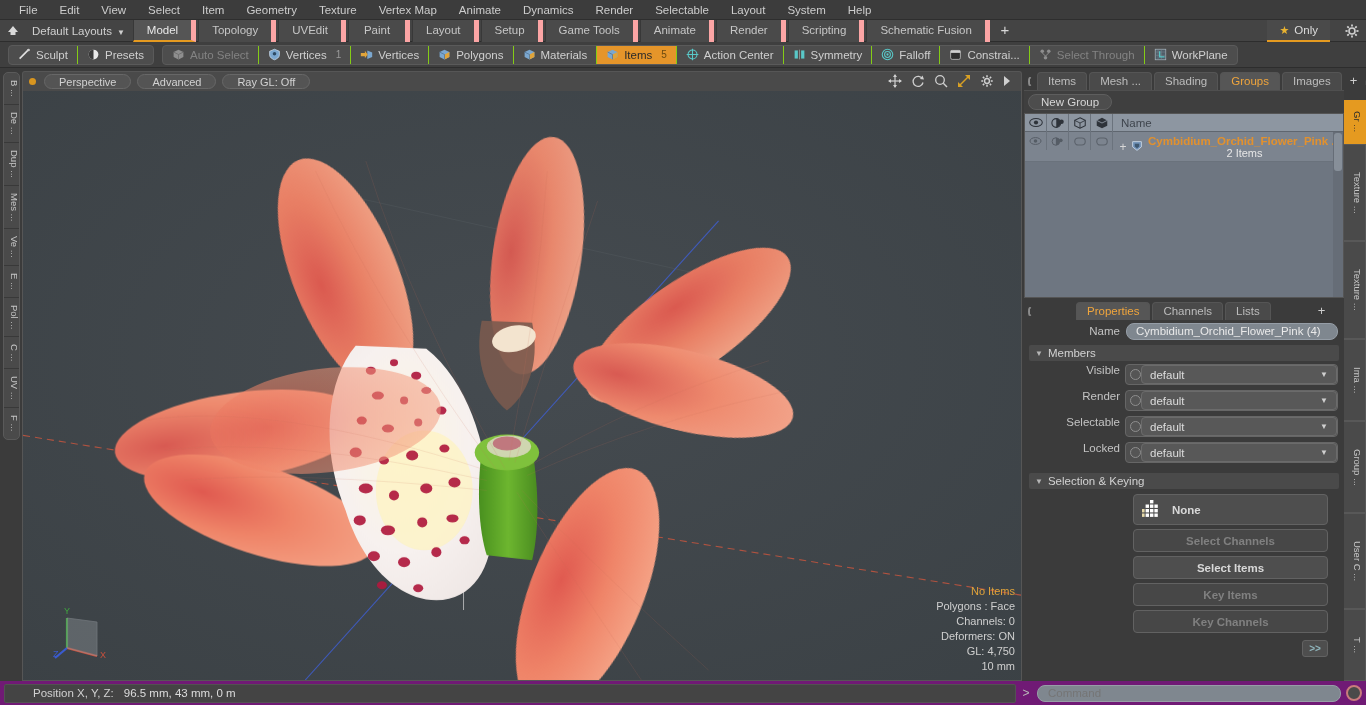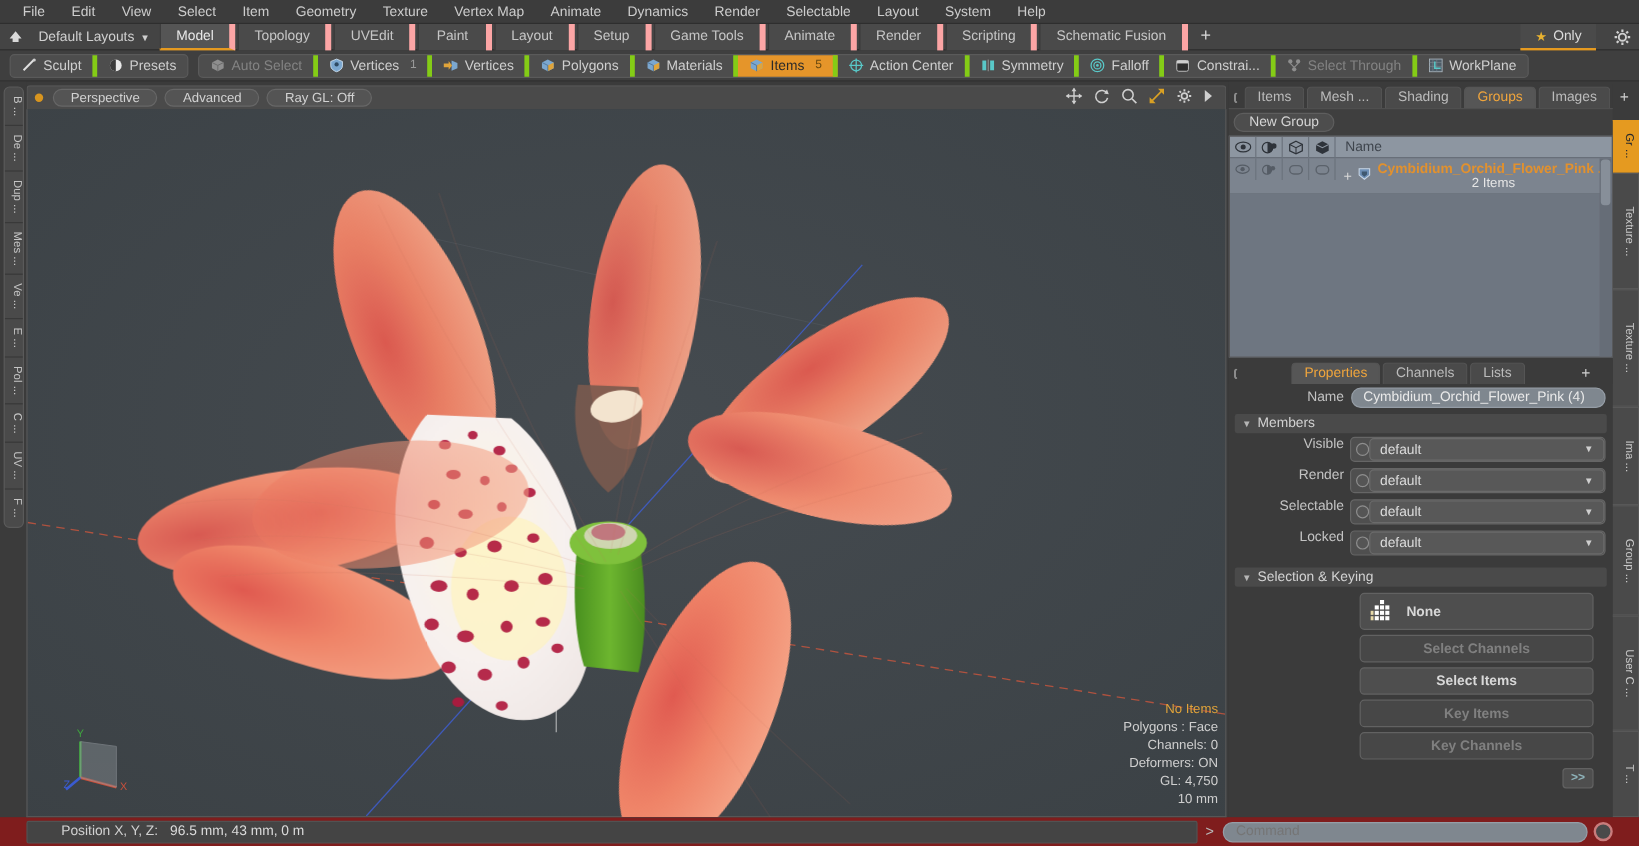--- a/index.html
+++ b/index.html
@@ -61,21 +61,21 @@
     flex: 0 0 26px; padding-left: 8px; gap: 0; border-bottom: 1px solid #2d2d2d;
   }
   .grp {
     display: flex; align-items: center; height: 20px;
     background: #4d4d4d; border: 1px solid #5a5a5a; border-radius: 4px;
     overflow: hidden; margin-right: 8px;
   }
   .tbtn {
     display: flex; align-items: center; gap: 5px; padding: 0 9px;
     height: 20px; font-size: 11.5px; color: #cfcfcf; white-space: nowrap;
-    border-right: 4px solid #84cc16;
+    border-right: 1px solid #84cc16;
   }
   .tbtn:last-child { border-right: none; }
   .tbtn.dim { color: #838383; }
   .tbtn.sel { background: #e5952a; color: #2a2a2a; }
   .tbtn .num { color: #9a9a9a; font-size: 10px; margin-left: 4px; }
   .tbtn.sel .num { color: #6b4a10; }
   .ico { width: 13px; height: 13px; display:inline-block; flex:0 0 13px;}
 
   
   .main { flex: 1 1 auto; display: flex; min-height: 0; background: #3b3b3b; }
@@ -203,22 +203,22 @@
   .rtab {
     writing-mode: vertical-rl; text-orientation: mixed;
     font-size: 9.5px; color: #c8c8c8; padding: 8px 2px; background: #4a4a4a;
     border: 1px solid #585858; border-left:none; text-align: center; white-space: nowrap;
     overflow: hidden;
   }
   .rtab.active { background: #e59a20; color: #2b2b2b; border-color:#e59a20;}
 
   
   .bottombar {
-    height: 24px; flex: 0 0 24px; background: #7f1d1d;
-    display: flex; align-items: center; gap: 0; padding: 0 22px;
+    height: 24px; flex: 0 0 24px; background: #701a75;
+    display: flex; align-items: center; gap: 0; padding: 0 4px;
   }
   .posbox {
     flex: 1 1 auto; height: 19px; background: #444444; border: 1px solid #525252;
     display: flex; align-items: center; padding-left: 28px; font-size: 11.5px; color: #d0d0d0; gap: 10px;
     margin-right: 4px; border-radius:2px;
   }
   .posbox .pv { color: #dcdcdc; }
   .cmdwrap { width: 342px; flex: 0 0 342px; display:flex; align-items:center; gap:5px; }
   .cmd-gt { color: #b9b9b9; font-size: 12px; width:12px; text-align:center;}
   .cmdinput {

